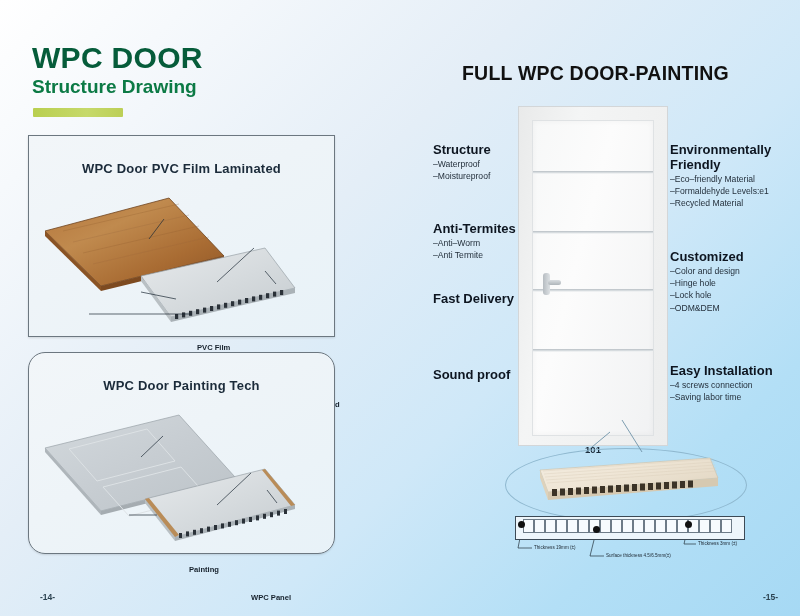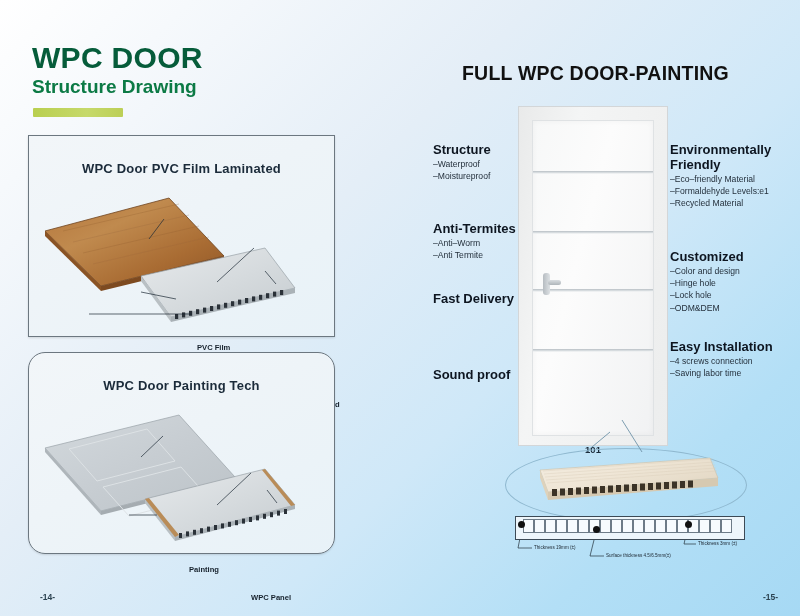--- a/index.html
+++ b/index.html
@@ -240,21 +240,21 @@
     </div>
 
     <div class="feat" style="left:270px;top:250px;width:130px;">
       <div class="feat-h">Customized</div>
       <div class="feat-li">–Color and design</div>
       <div class="feat-li">–Hinge hole</div>
       <div class="feat-li">–Lock hole</div>
       <div class="feat-li">–ODM&amp;DEM</div>
     </div>
 
-    <div class="feat" style="left:270px;top:340px;width:130px;">
+    <div class="feat" style="left:270px;top:364px;width:130px;">
       <div class="feat-h">Easy Installation</div>
       <div class="feat-li">–4 screws connection</div>
       <div class="feat-li">–Saving labor time</div>
     </div>
 
     <div class="door-wrap">
       <div class="door-frame"></div>
       <div class="door-leaf">
         <div class="groove" style="top:50px;"></div>
         <div class="groove" style="top:110px;"></div>

